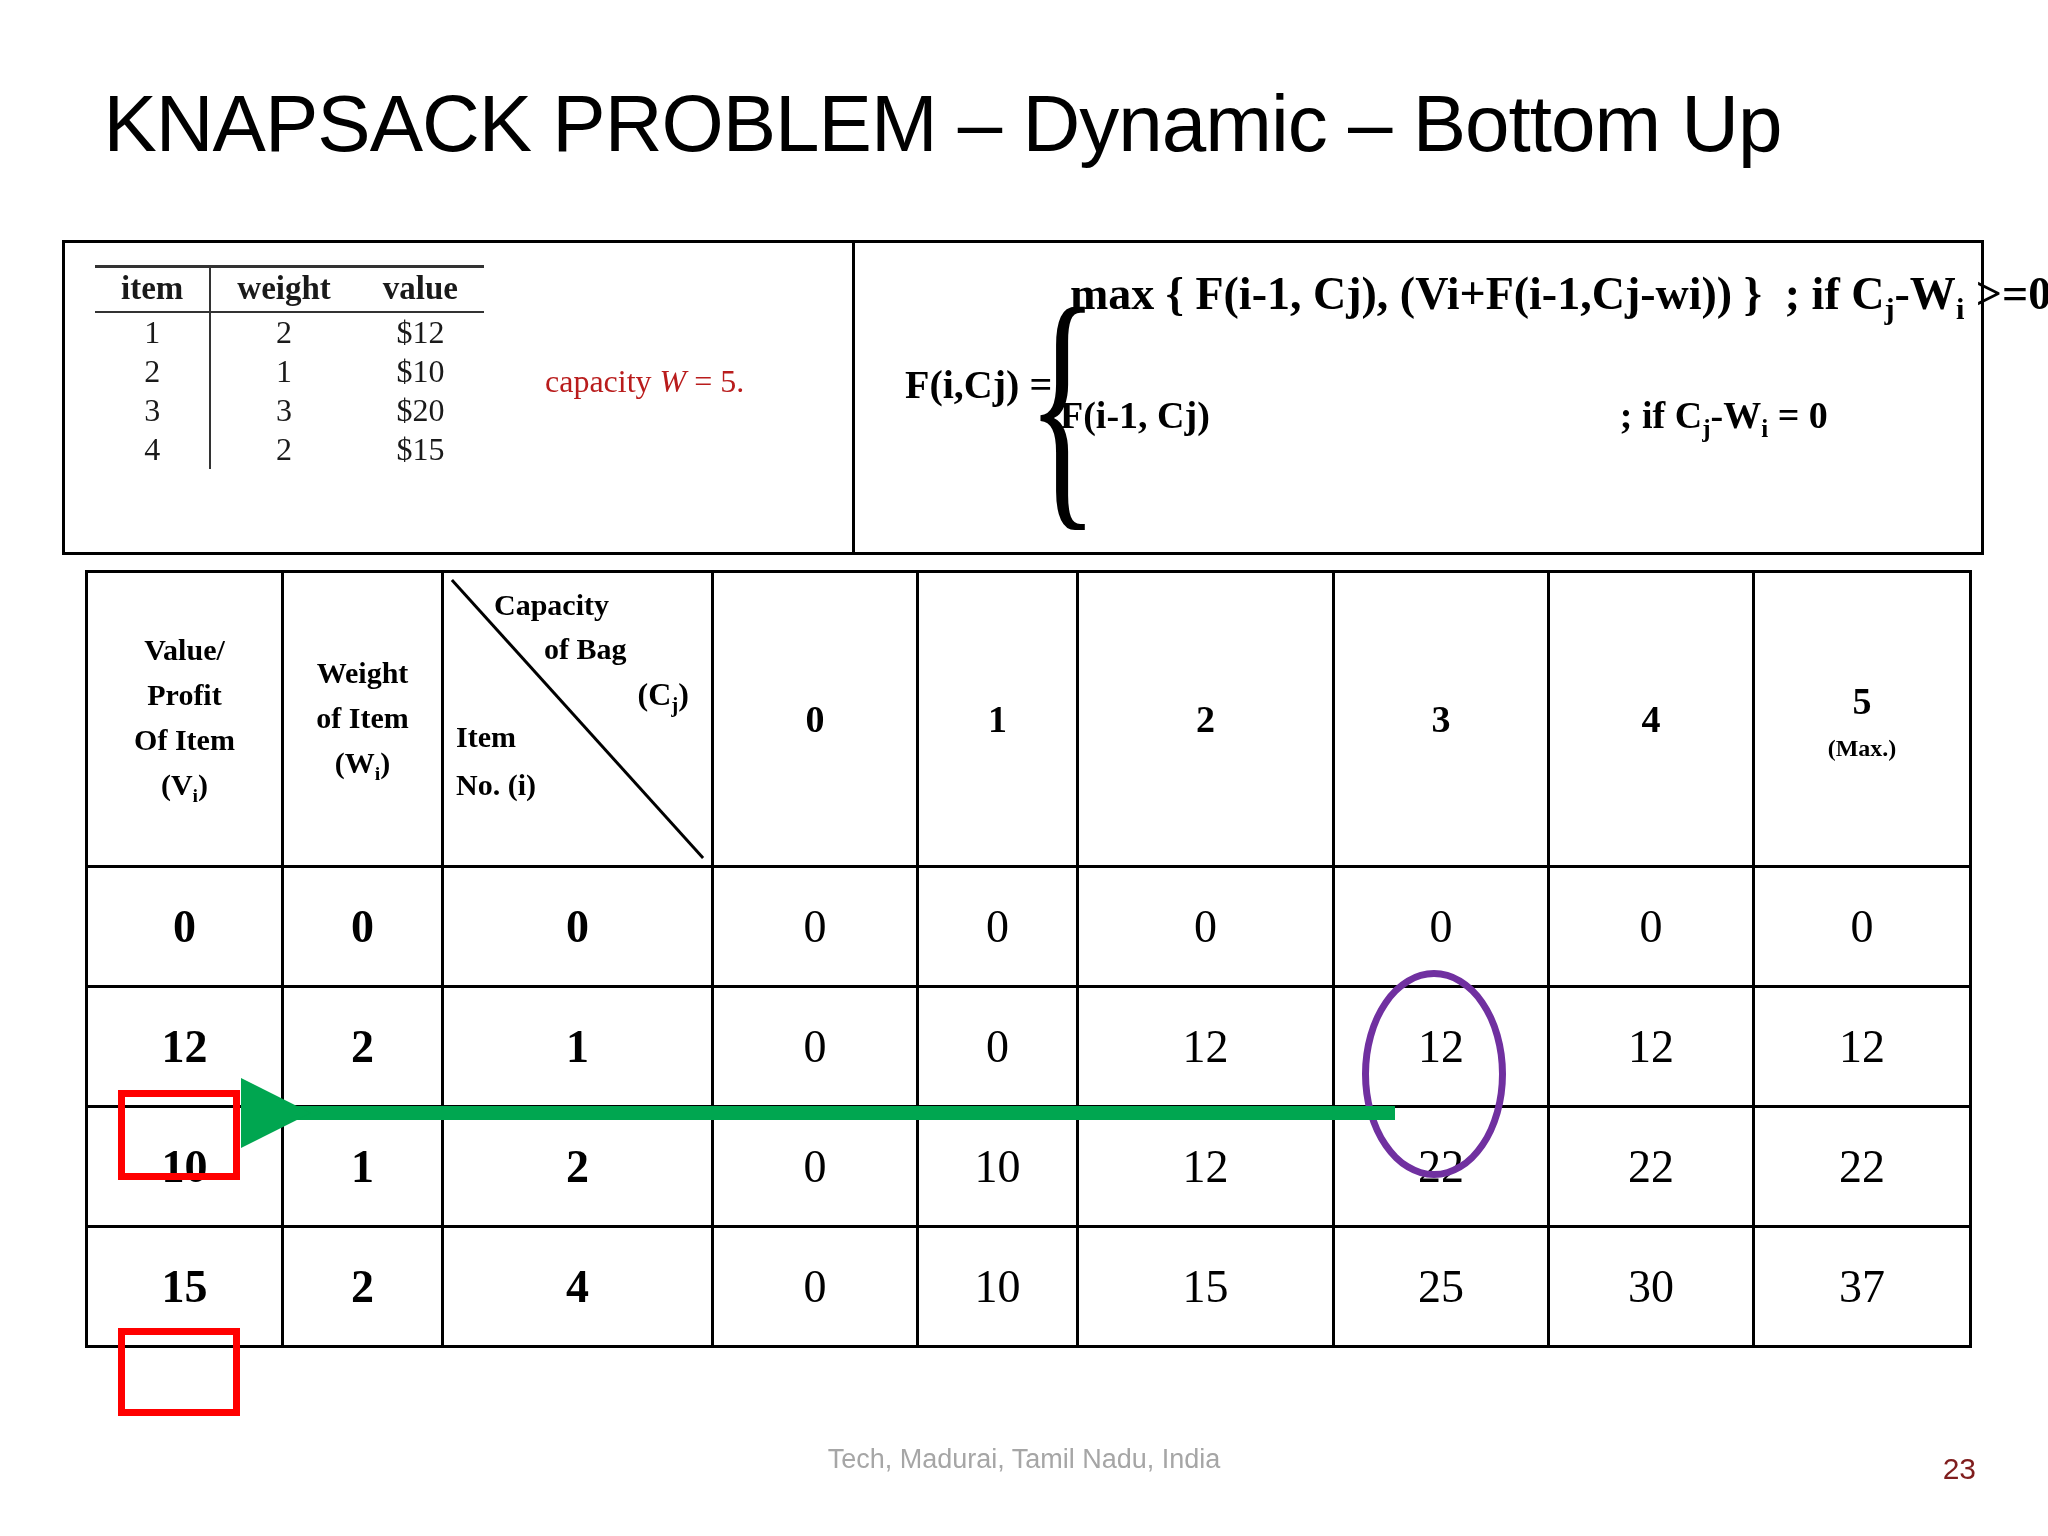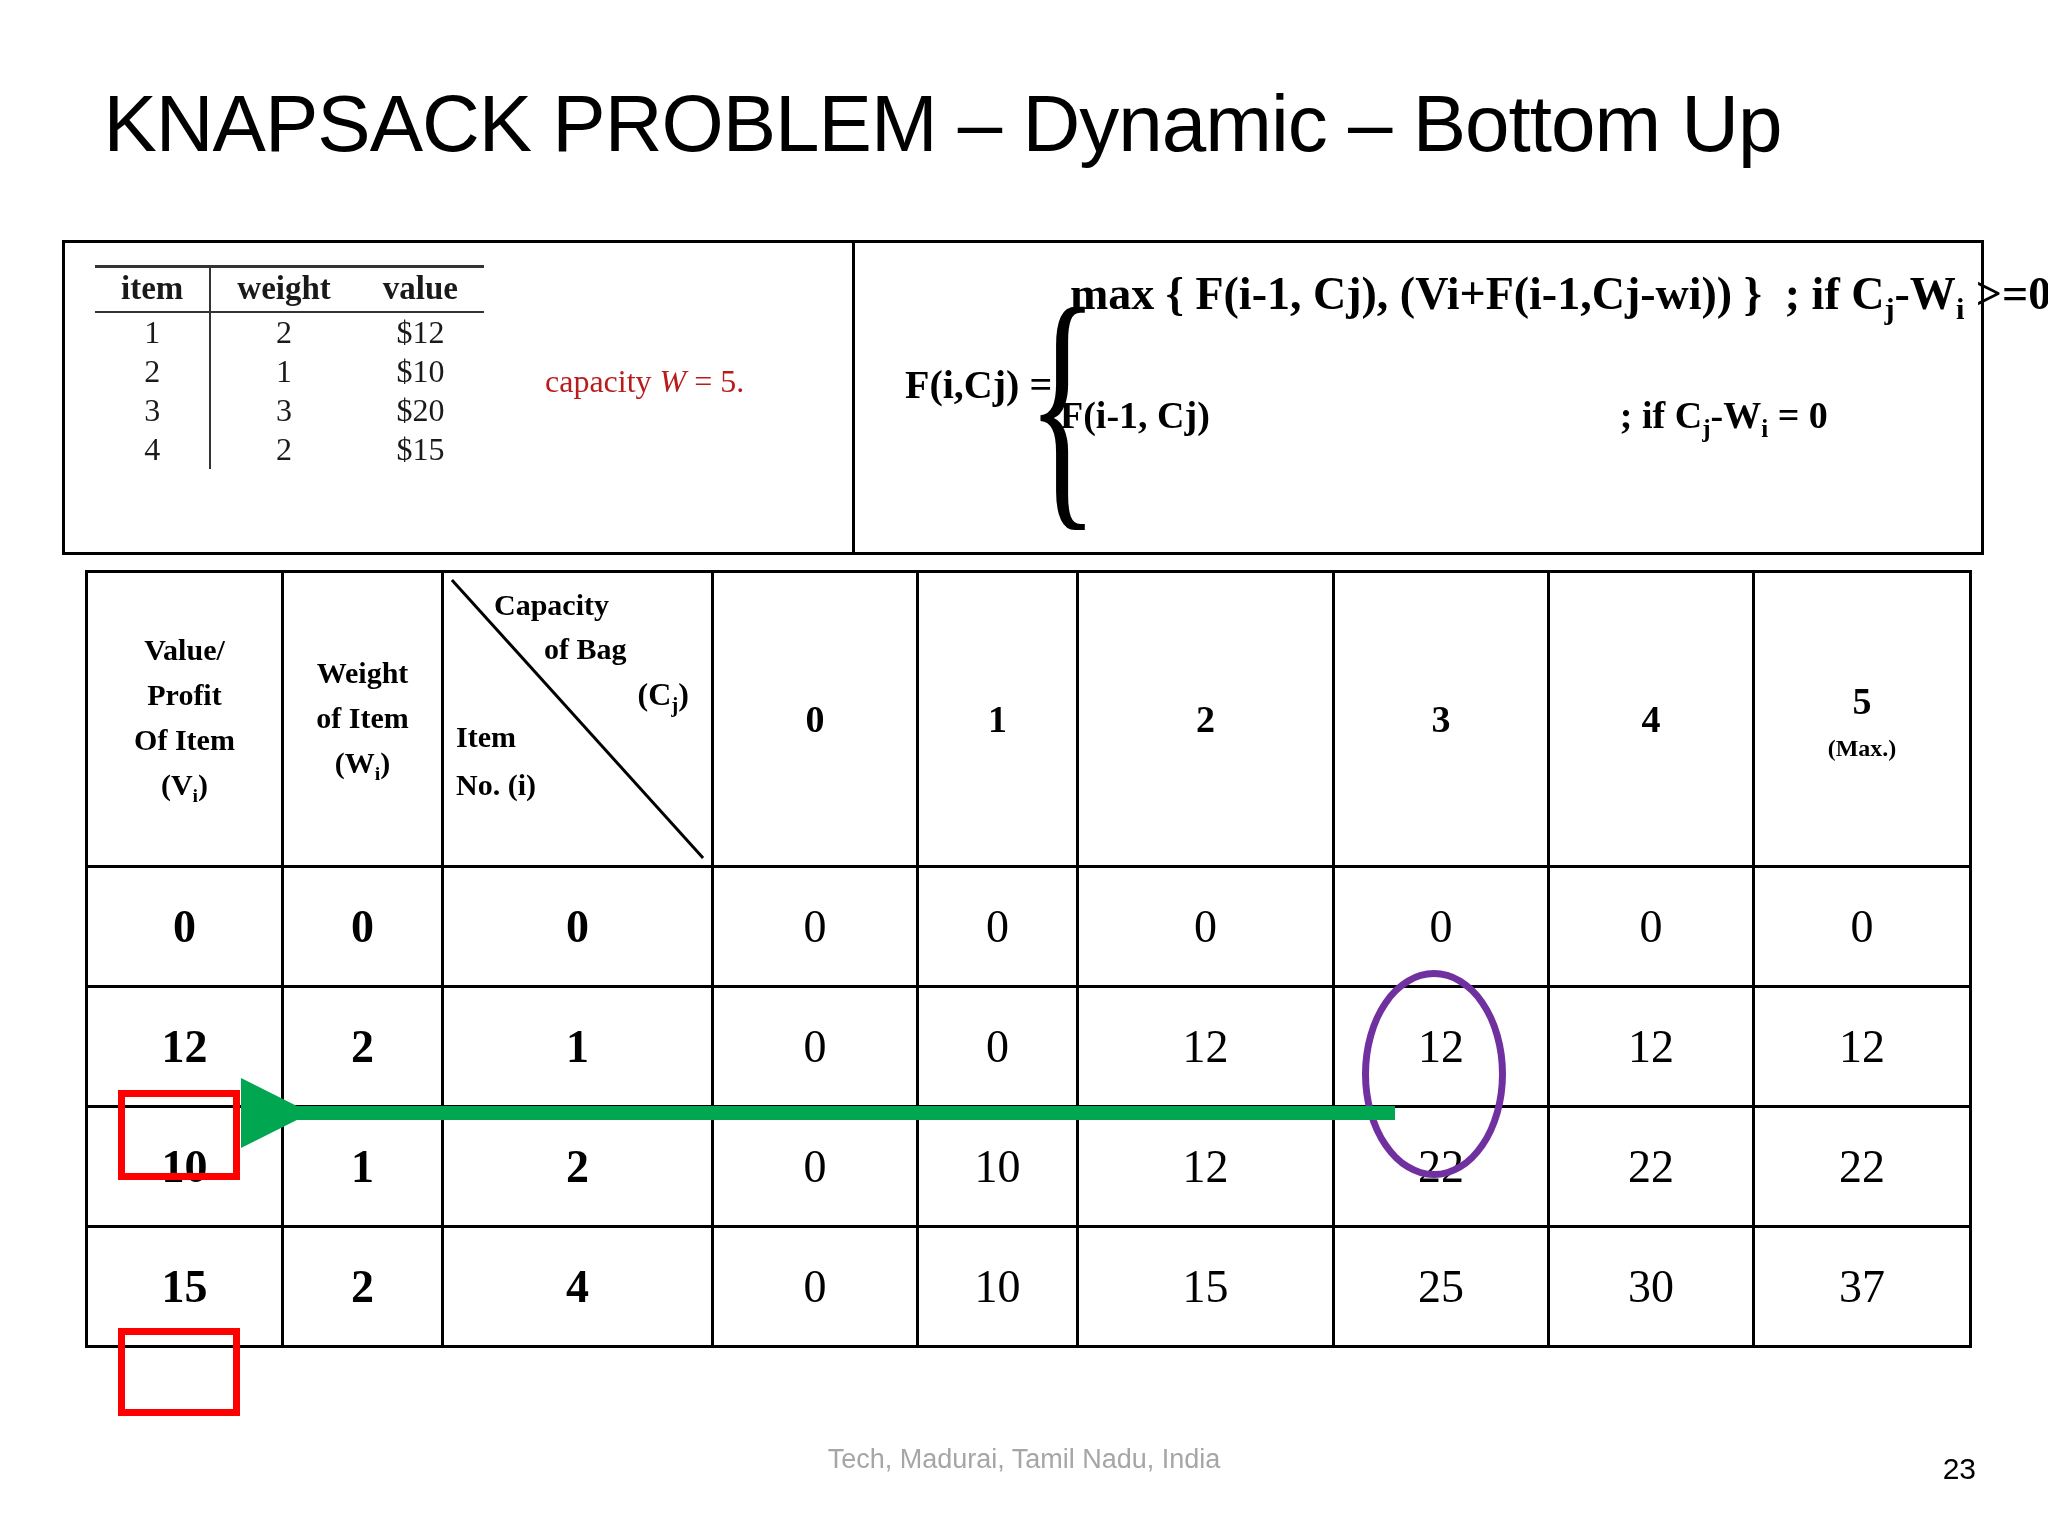--- a/index.html
+++ b/index.html
@@ -266,21 +266,21 @@
     line-height: 1.45;
     color: #a6a6a6;
   }
   .footer-credit span { display: block; }
   .page-number {
     position: absolute;
     right: 72px;
     top: 1452px;
     font-family: "Liberation Sans", sans-serif;
     font-size: 30px;
-    color: #000000;
+    color: #7f1d1d;
   }
 </style>
 </head>
 <body>
 
 <div class="slide-title">KNAPSACK PROBLEM – Dynamic – Bottom Up</div>
 
 <div class="top-band">
 
   <div class="top-left-box">

